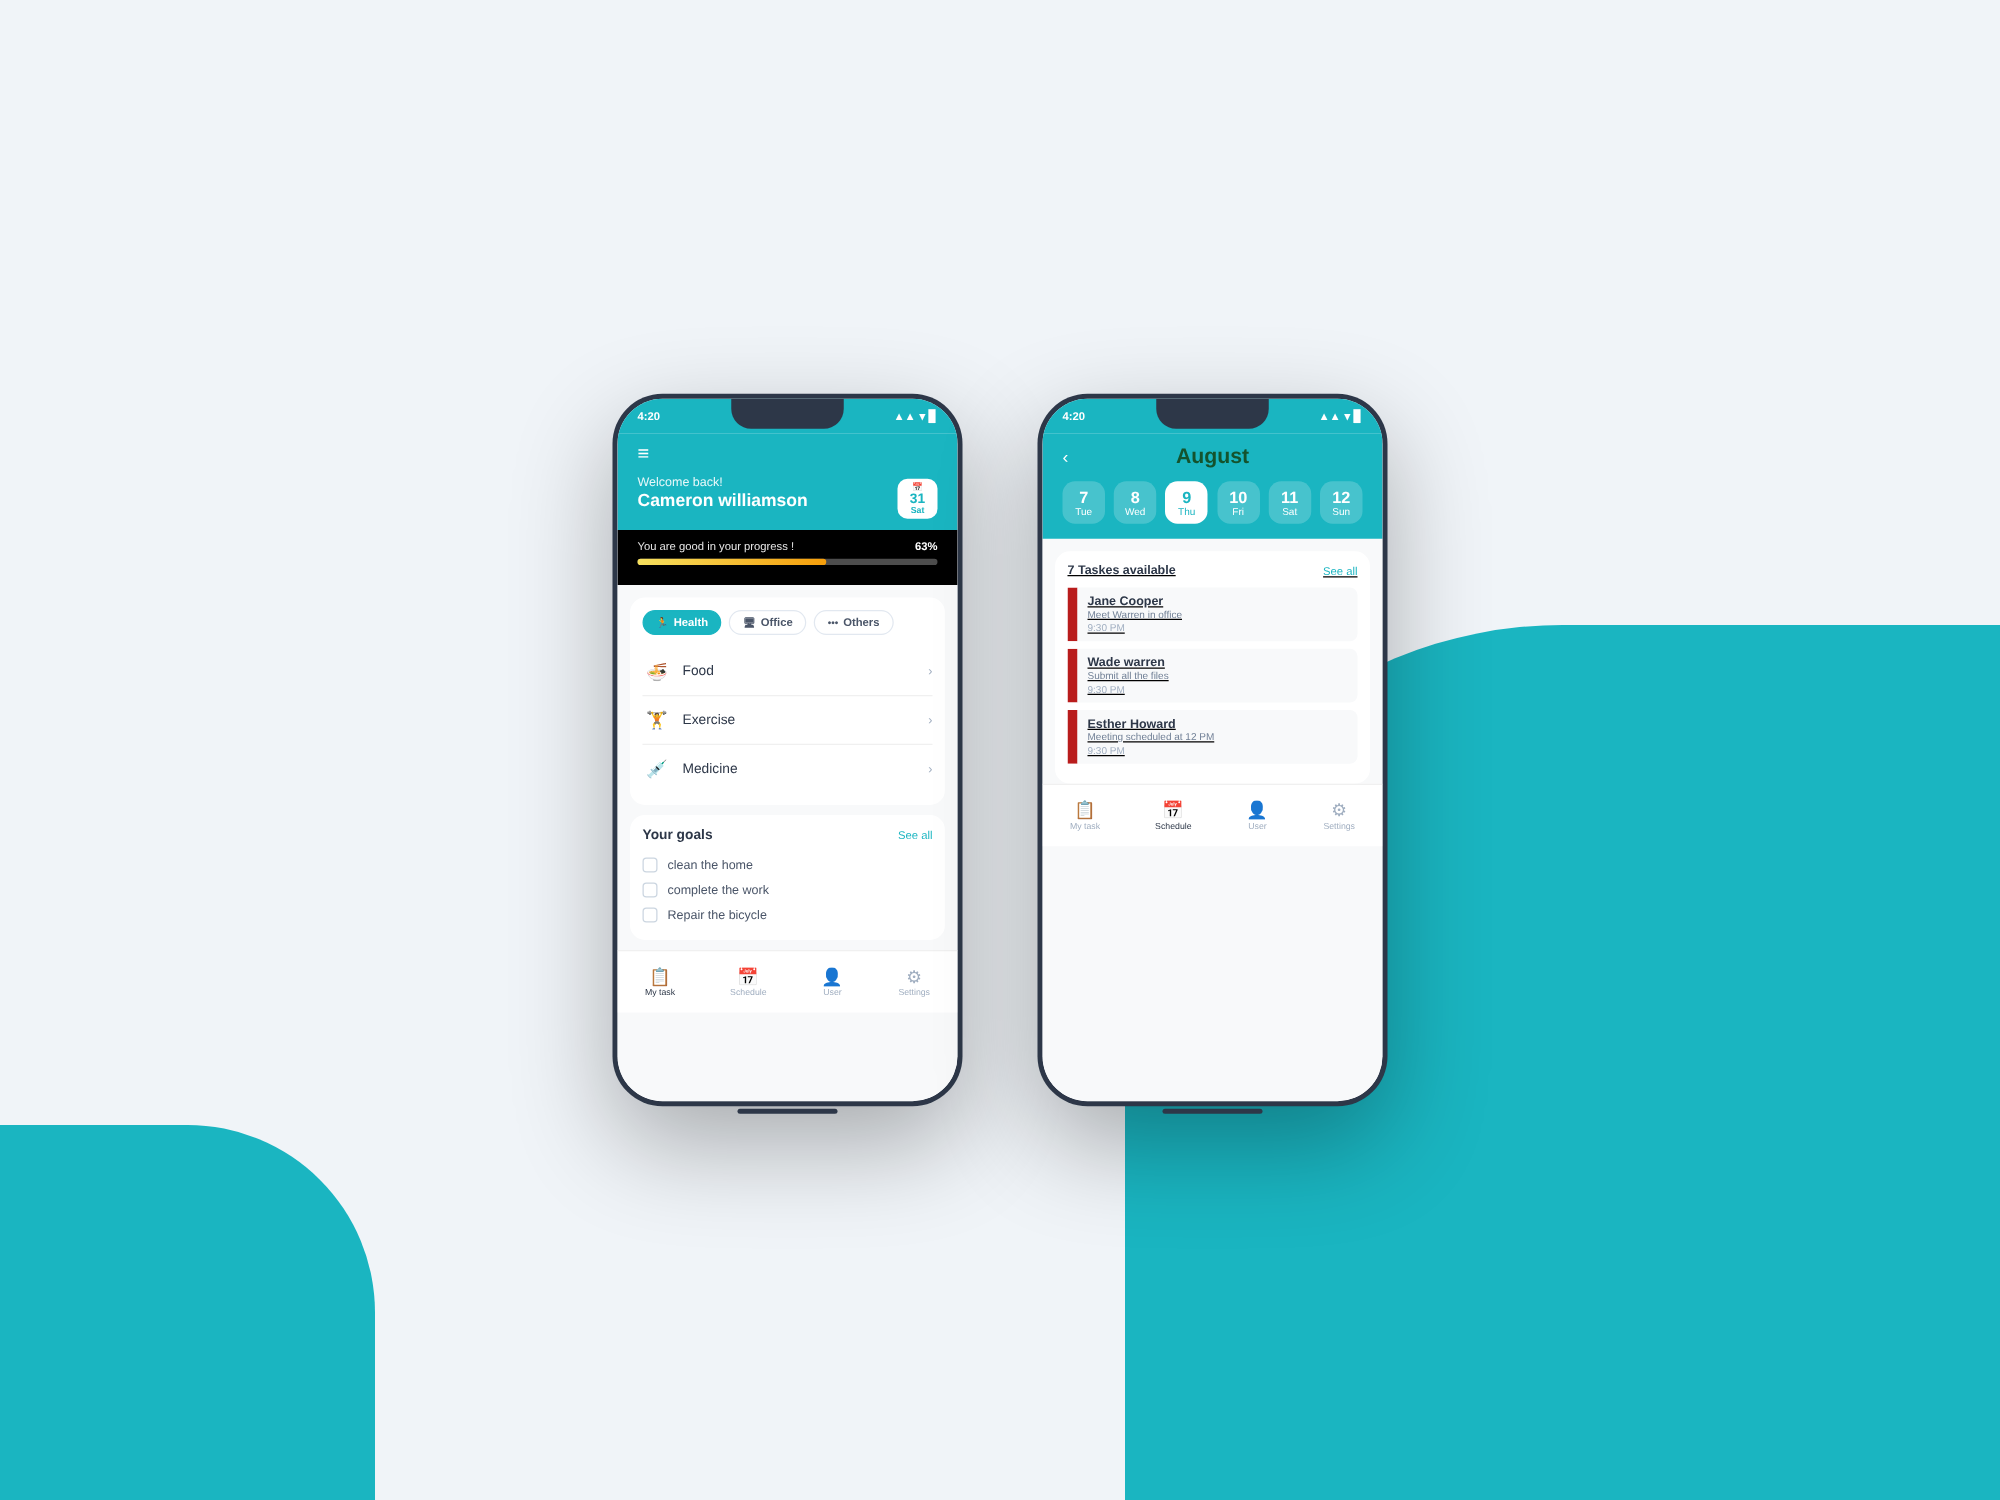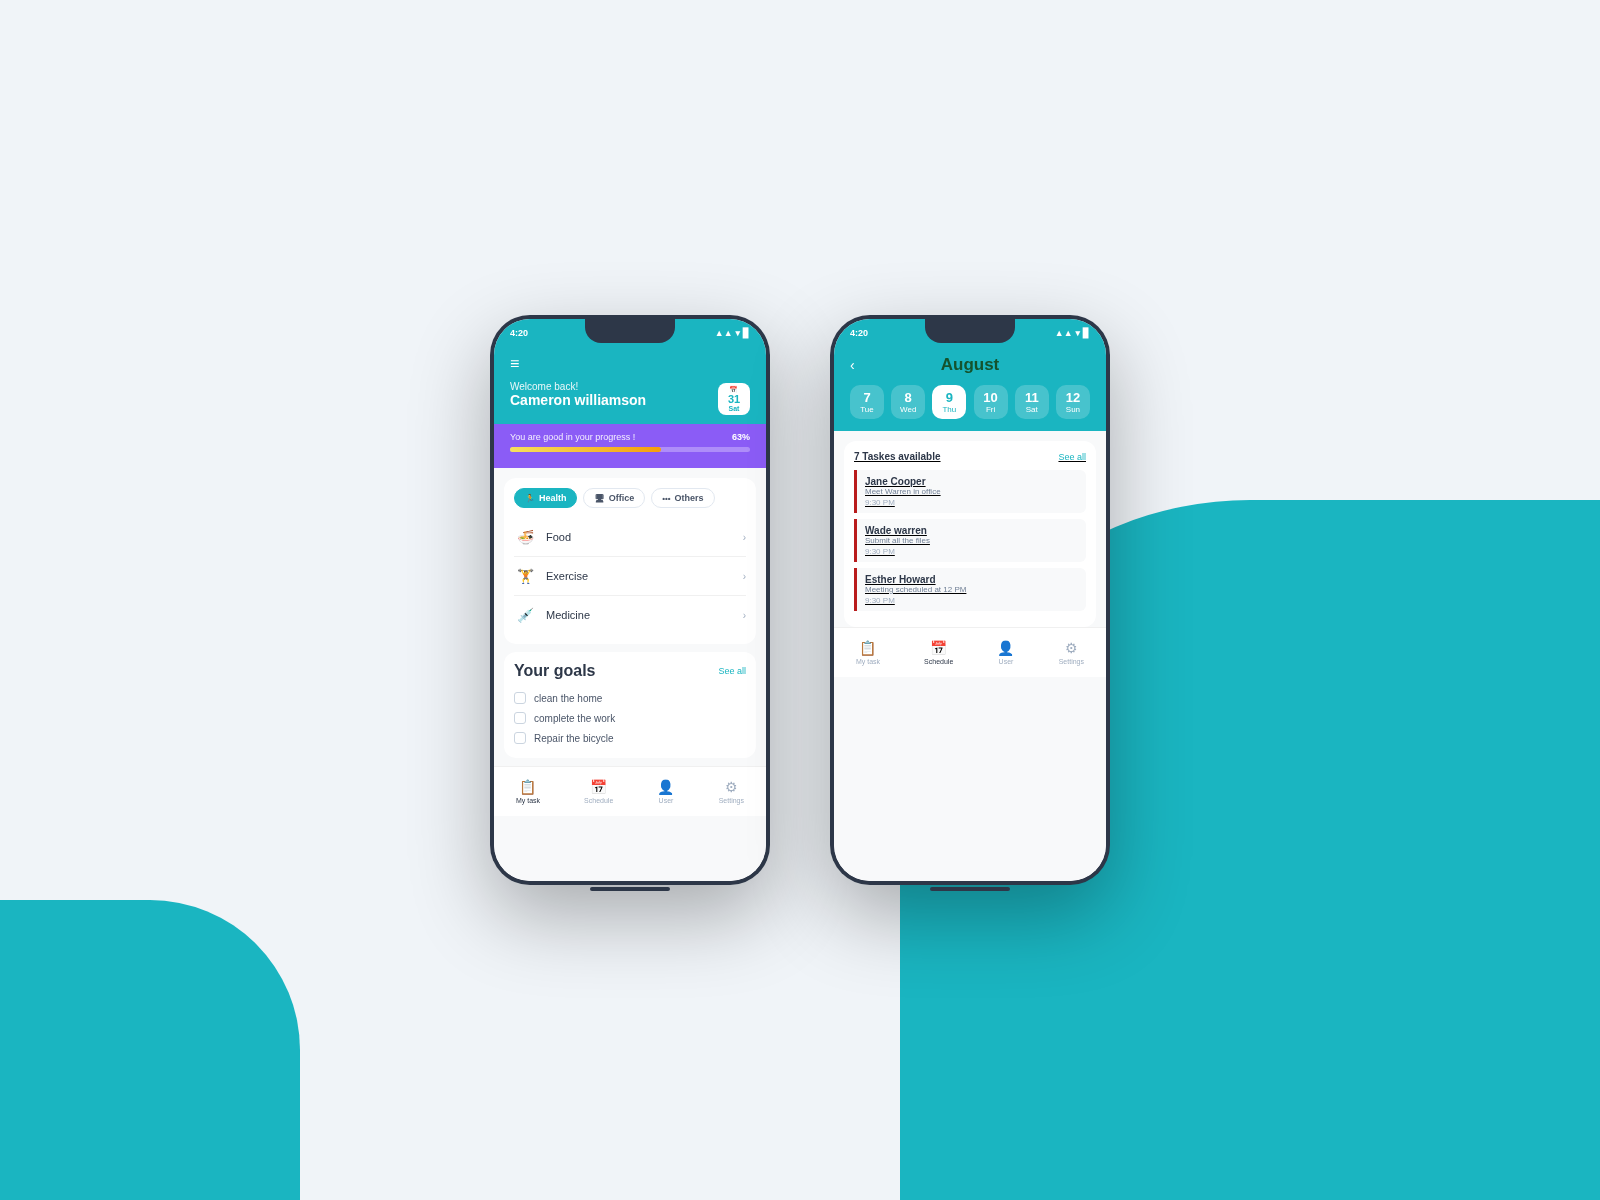--- a/index.html
+++ b/index.html
@@ -108,21 +108,21 @@
       display: flex;
       flex-direction: column;
       align-items: center;
       justify-content: center;
       font-size: 7px;
       color: #1ab5c1;
       font-weight: 700;
     }
     .calendar-badge .day-num { font-size: 11px; line-height: 1; }
     .progress-section {
-      background: #8b5cf6;
+      background: #000000;
       padding: 8px 16px 16px;
       flex-shrink: 0;
     }
     .progress-label {
       display: flex;
       justify-content: space-between;
       color: rgba(255,255,255,0.9);
       font-size: 9px;
       margin-bottom: 5px;
     }
@@ -198,21 +198,21 @@
       border-radius: 12px;
       padding: 10px;
       flex-shrink: 0;
     }
     .goals-header {
       display: flex;
       justify-content: space-between;
       align-items: center;
       margin-bottom: 8px;
     }
-    .goals-title { font-size: 16px; font-weight: 700; color: #2d3748; }
+    .goals-title { font-size: 11px; font-weight: 700; color: #2d3748; }
     .see-all { font-size: 9px; color: #1ab5c1; }
     .goal-item {
       display: flex;
       align-items: center;
       gap: 8px;
       padding: 4px 0;
     }
     .checkbox {
       width: 12px;
       height: 12px;
@@ -290,21 +290,21 @@
       text-decoration: underline;
     }
     .tasks-header {
       display: flex;
       justify-content: space-between;
       align-items: center;
       margin-bottom: 8px;
     }
     .tasks-count { font-size: 10px; font-weight: 700; color: #2d3748; }
     .task-card {
-      border-left: 3px solid #b91c1c;
+      border-left: 8px solid #b91c1c;
       padding: 6px 8px;
       background: #f8f9fa;
       border-radius: 0 6px 6px 0;
       margin-bottom: 6px;
     }
     .task-name { font-size: 10px; font-weight: 600; color: #2d3748; }
     .task-desc { font-size: 8px; color: #718096; }
     .task-time { font-size: 8px; color: #a0aec0; margin-top: 2px; }
     .activity-section {
       background: white;

